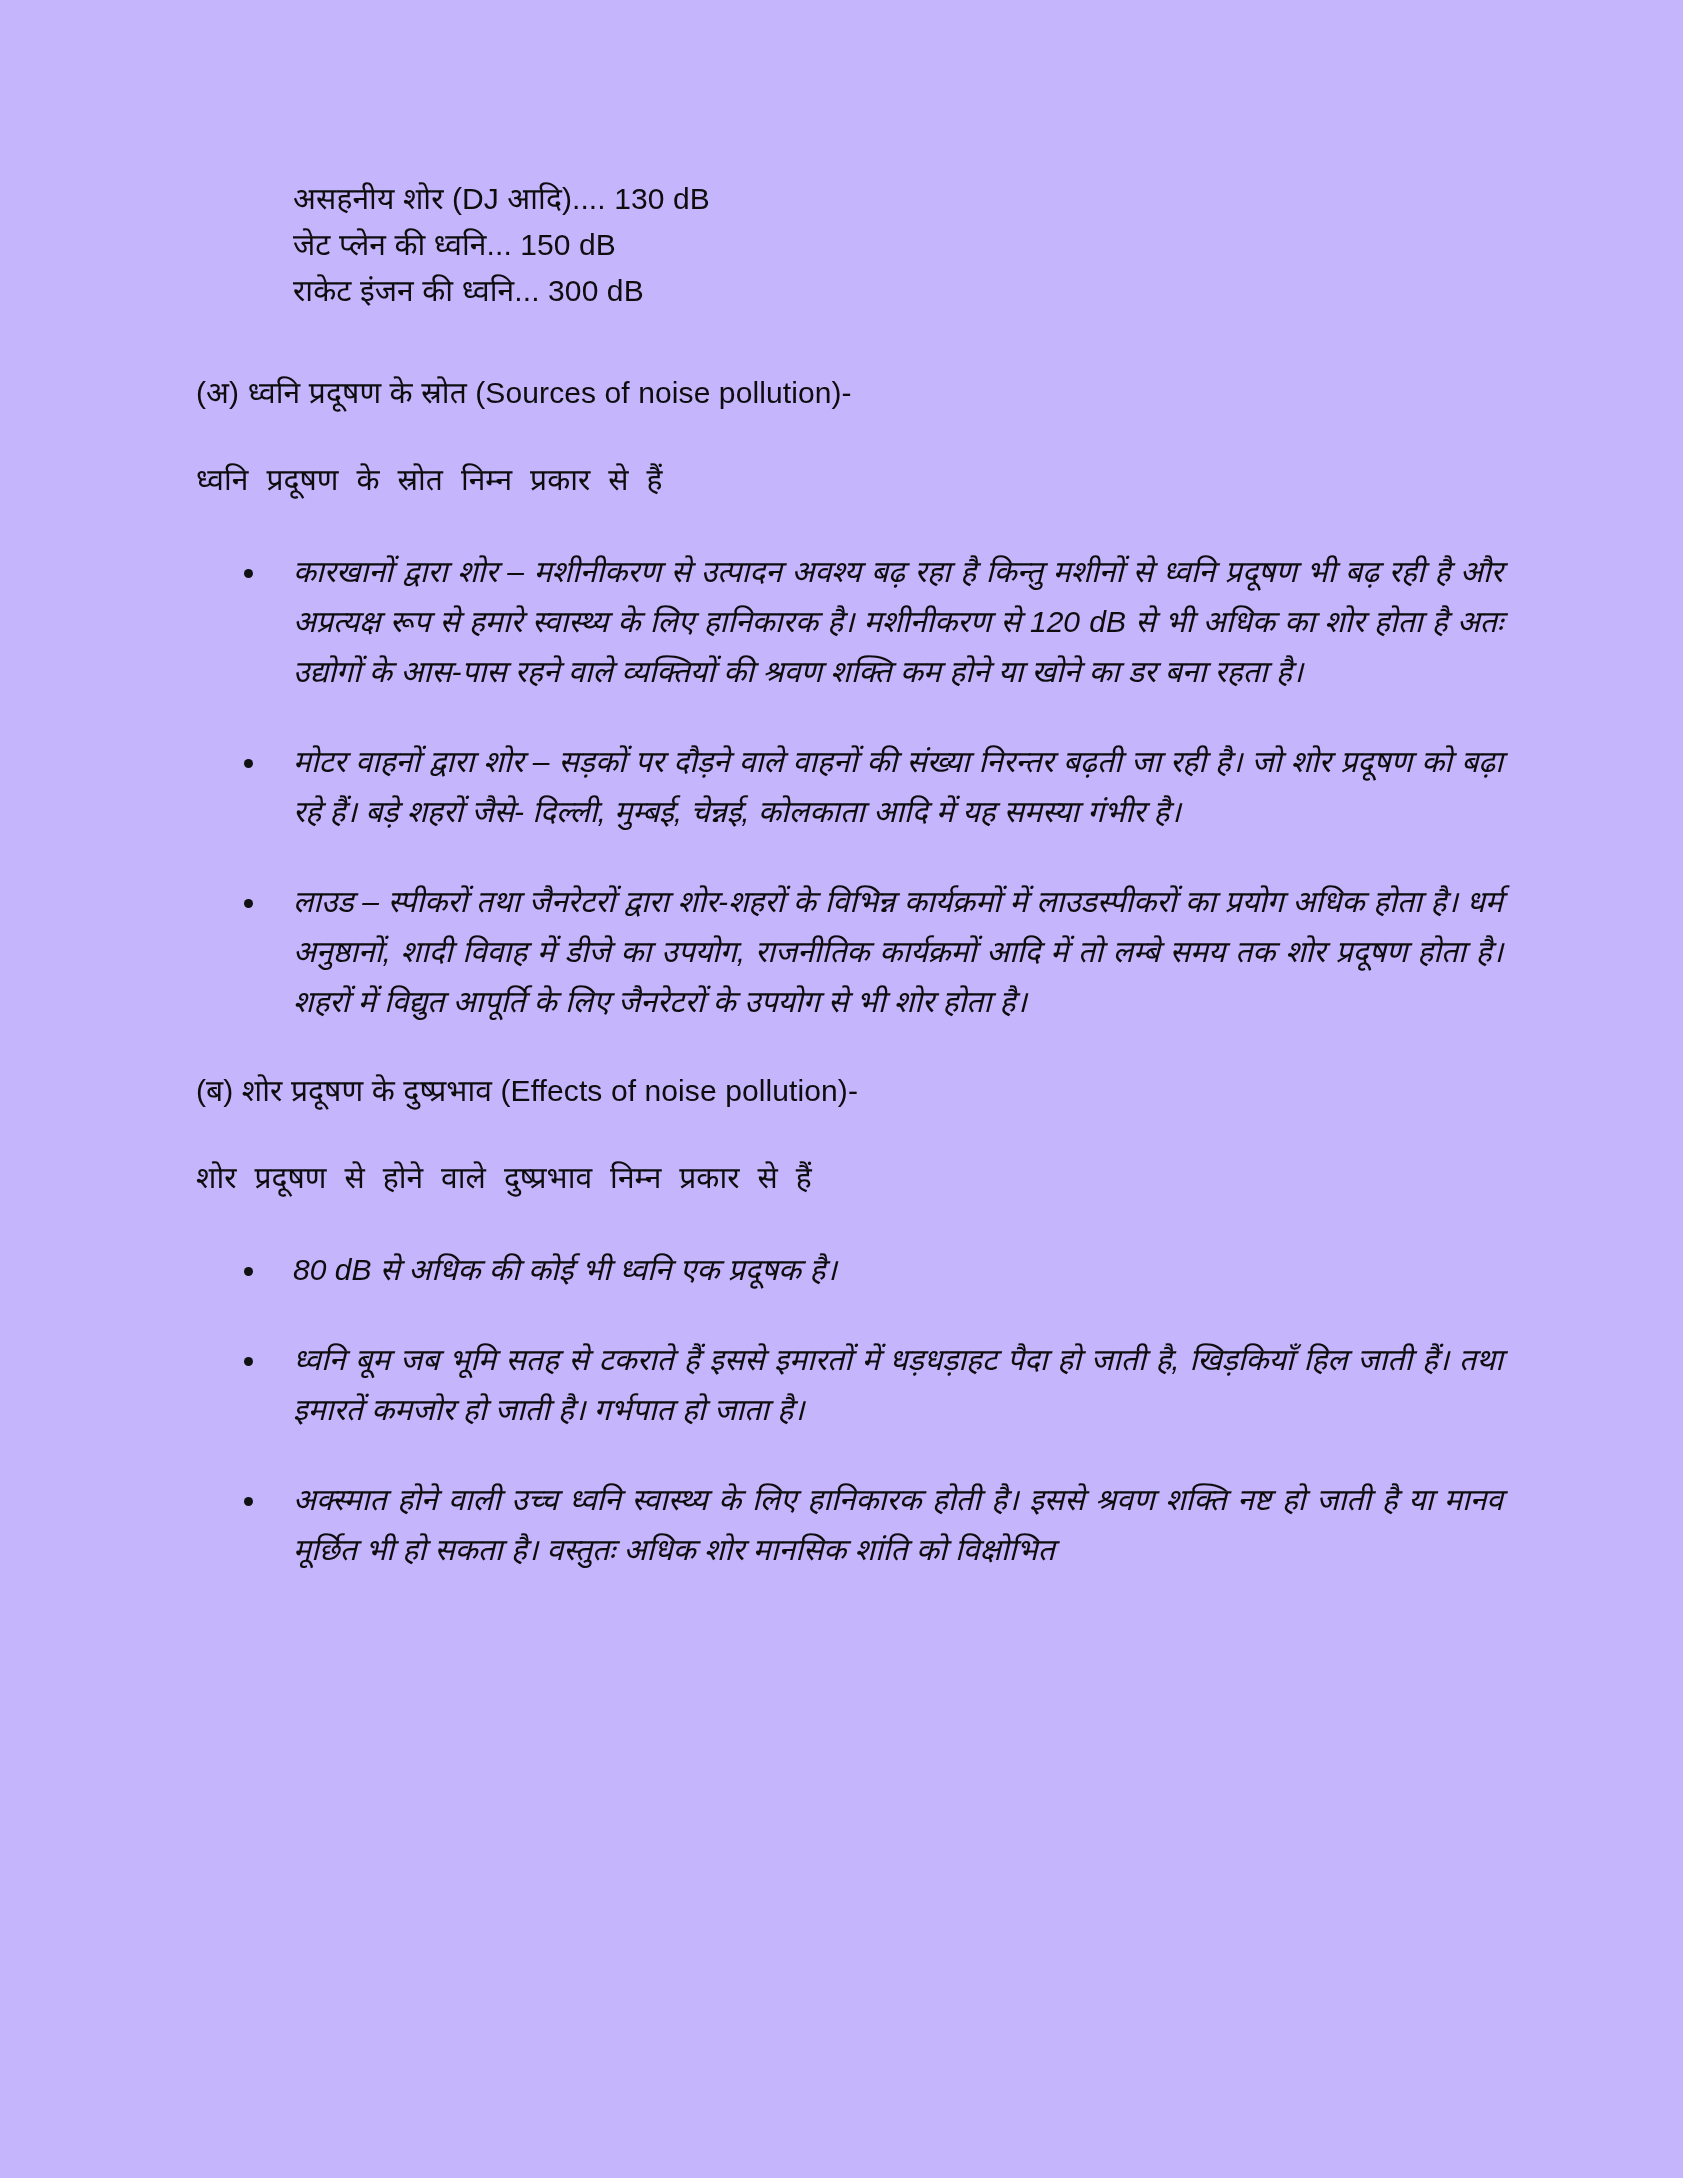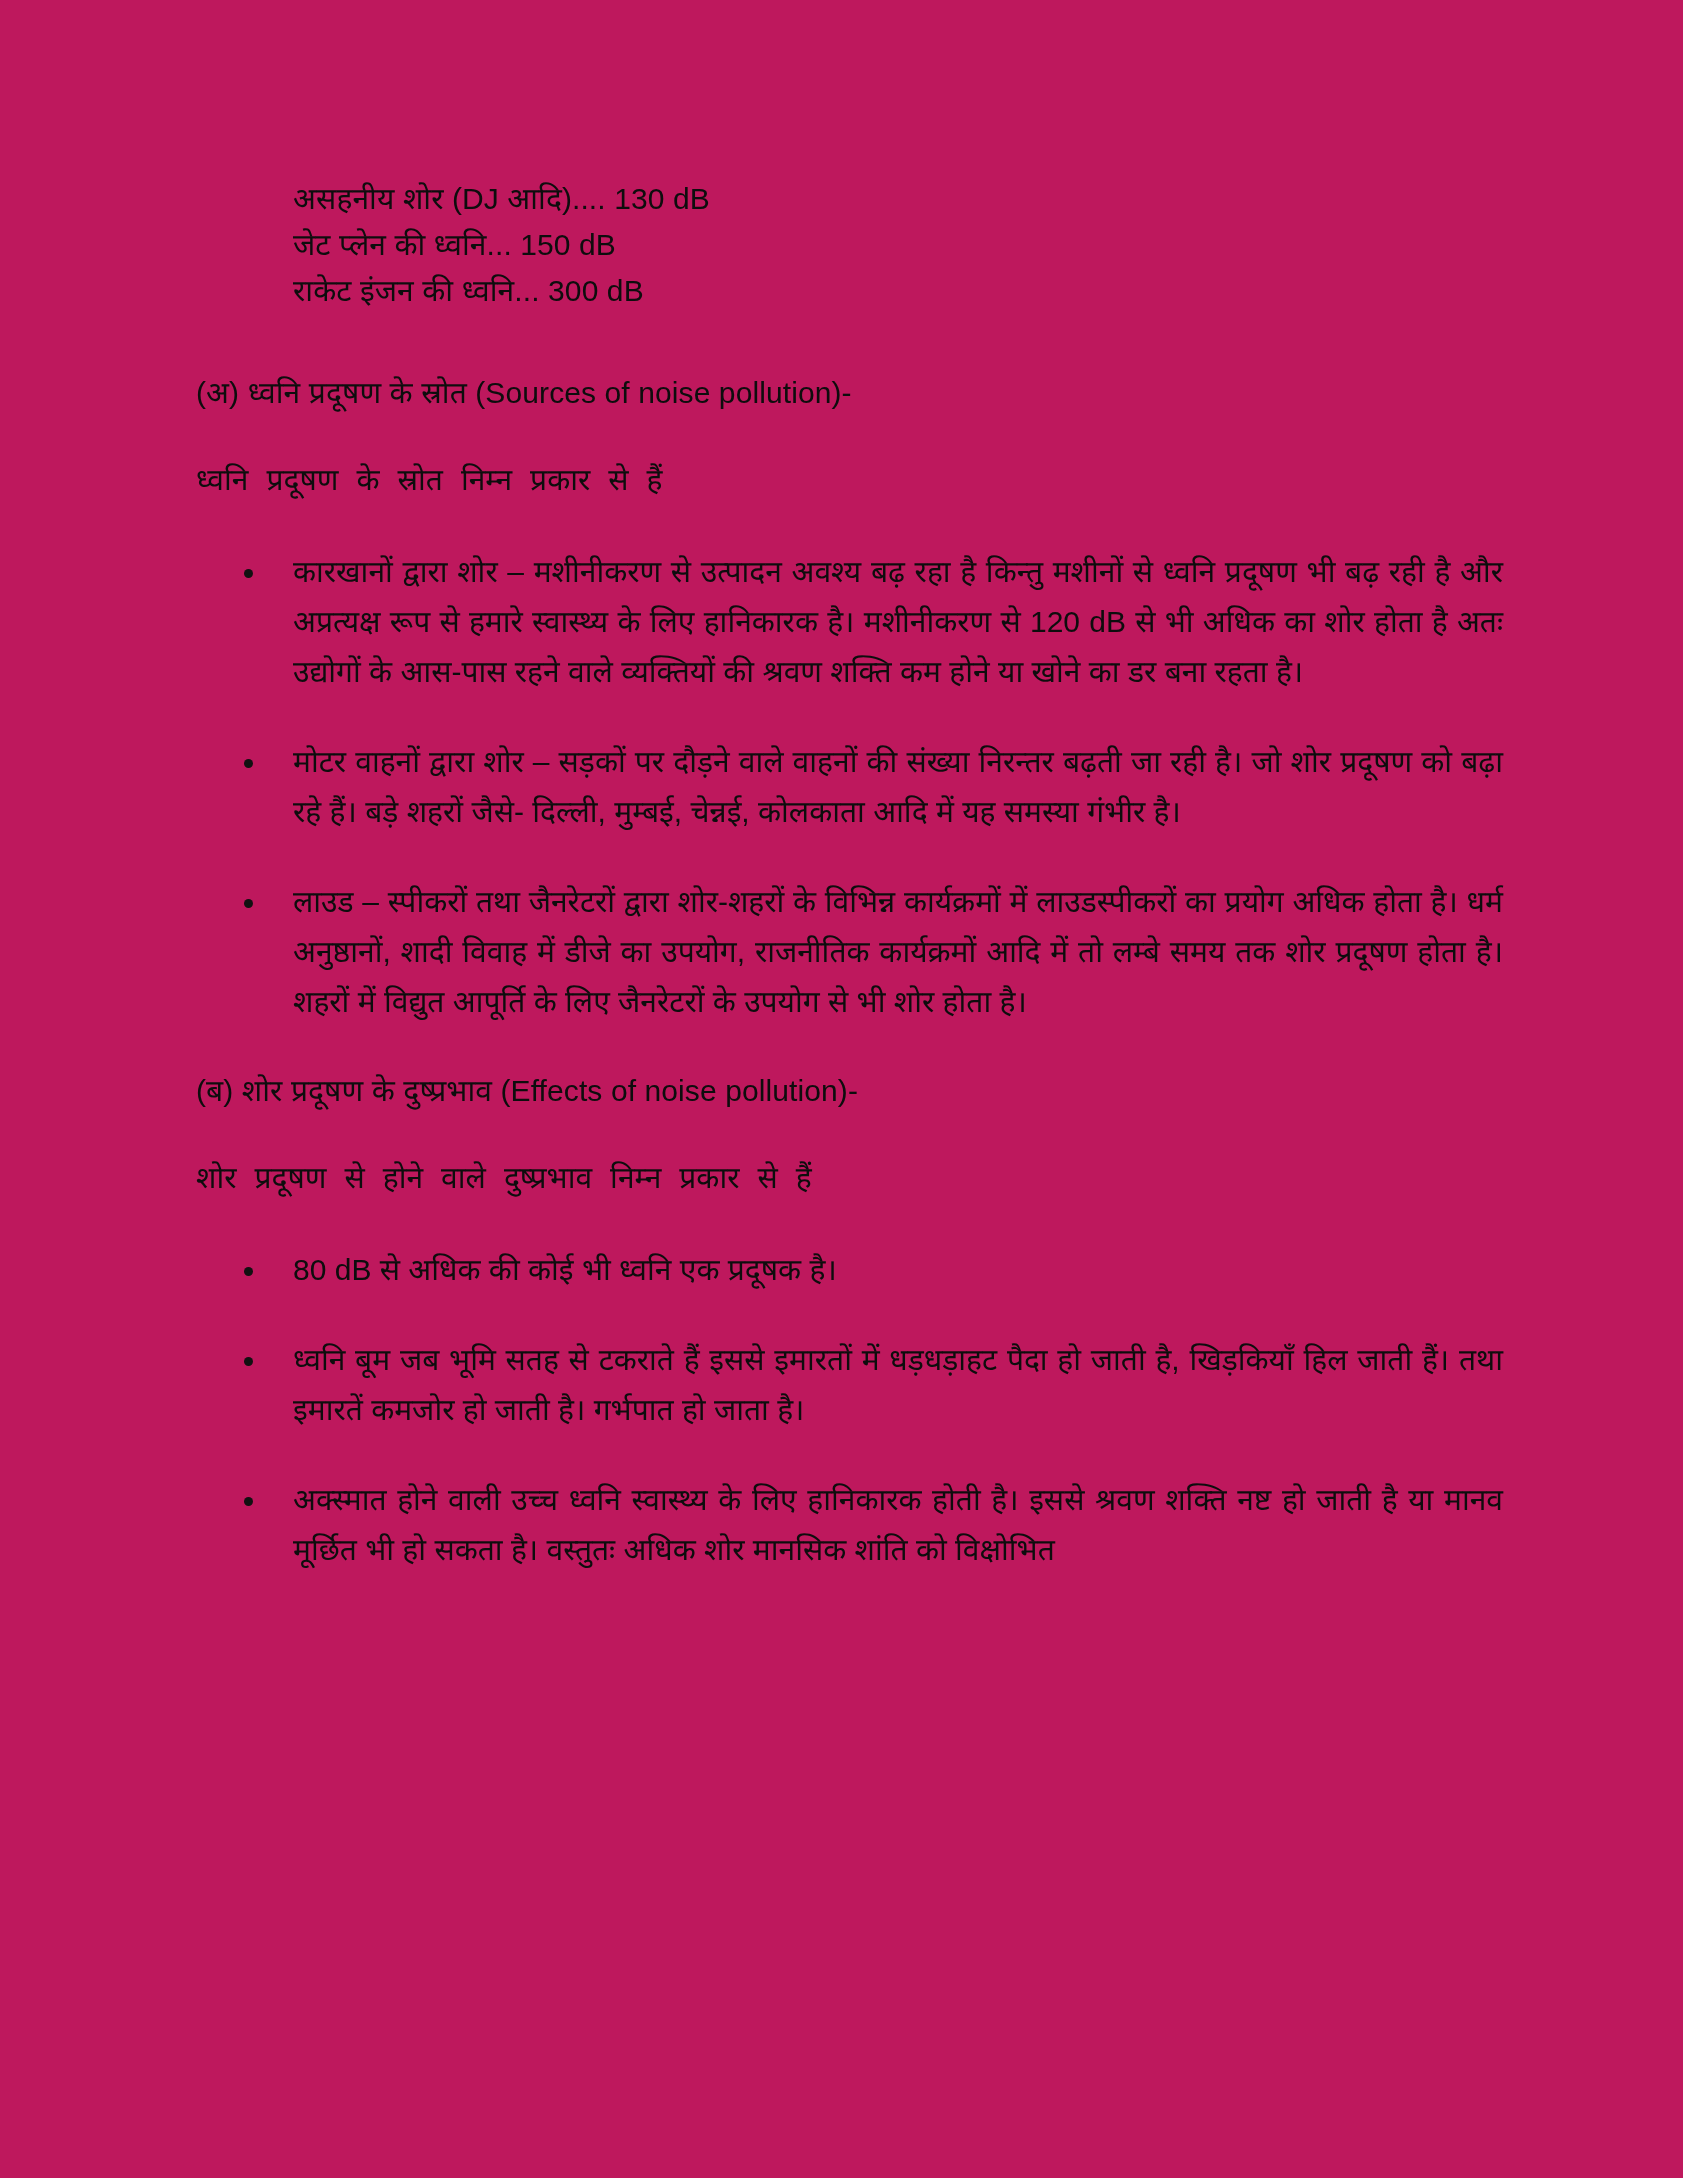--- a/index.html
+++ b/index.html
@@ -12,21 +12,21 @@
     width: 1683px;
     height: 2178px;
     font-family: "Liberation Sans", "DejaVu Sans", sans-serif;
     color: #0d0d0d;
     position: relative;
     overflow: hidden;
   }
   .page {
     position: absolute;
     inset: 0;
-    background: #be185d;
+    background: #c4b5fd;
     padding: 0;
   }
   .content {
     position: absolute;
     left: 196px;
     top: 176px;
     width: 1307px;
   }
 
   
@@ -56,20 +56,21 @@
     line-height: 46px;
     margin: 0 0 42px 0;
     font-family: Liberation Mono, monospace;
   }
 
   
   ul.bullets {
     list-style: none;
     margin: 0 0 42px 0;
     padding: 0;
+    font-style: italic;
   }
   ul.bullets > li {
     position: relative;
     padding-left: 97px;
     margin-bottom: 40px;
     font-size: 30px;
     line-height: 50px;
     text-align: justify;
     text-justify: inter-word;
   }

